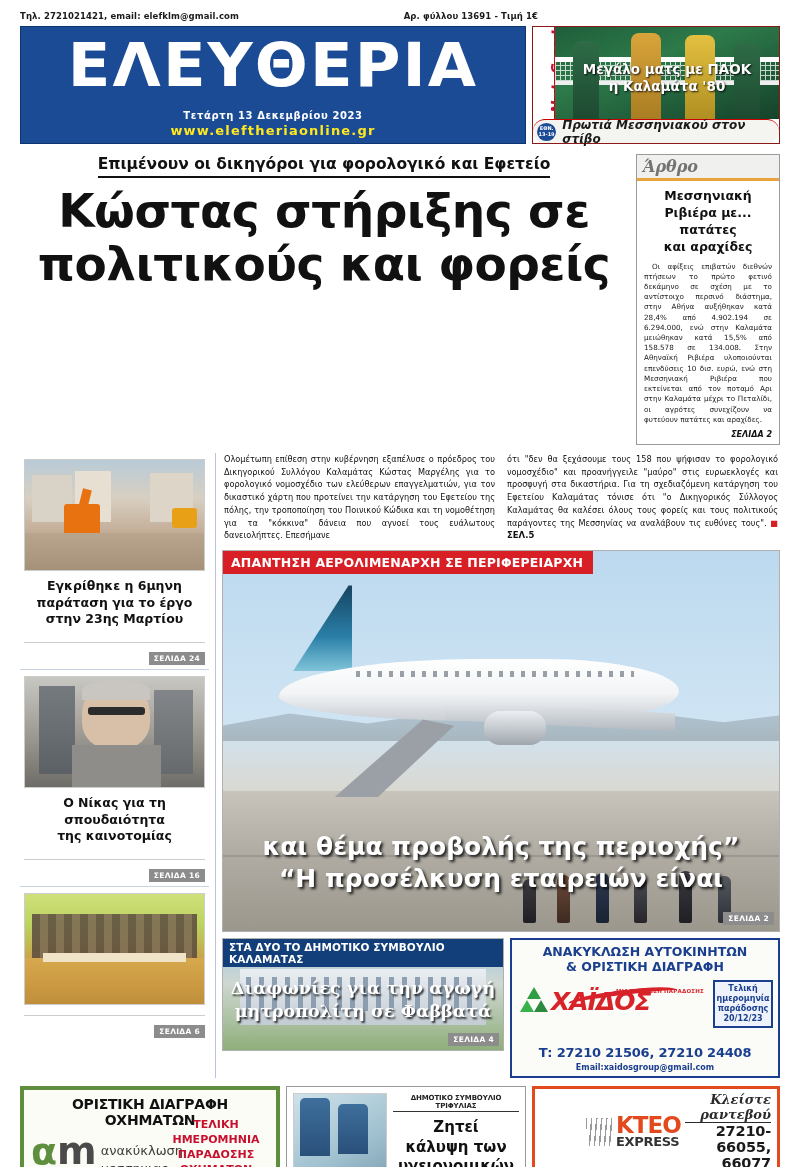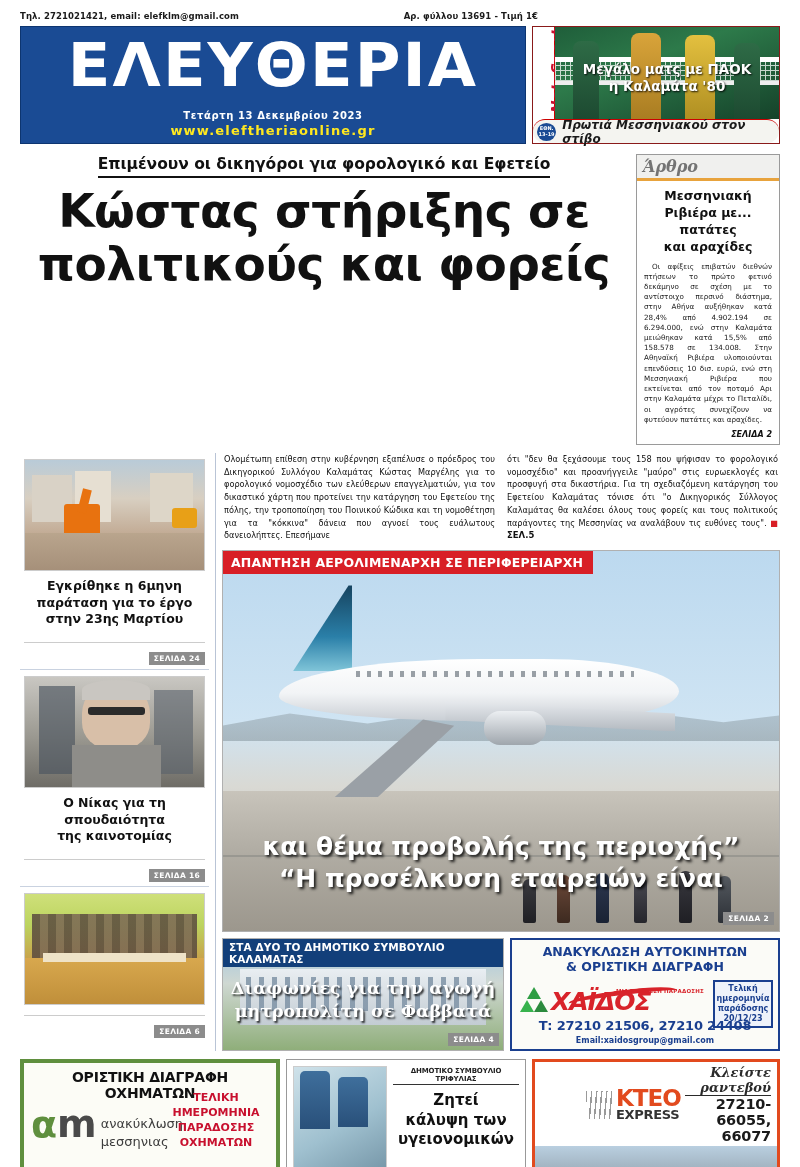--- a/index.html
+++ b/index.html
@@ -151,21 +151,21 @@
   .dim-bldg::after{ content:""; position:absolute; inset:8px 6px auto 6px; height:34px;
               background: repeating-linear-gradient(90deg,#7f93a6 0 5px,transparent 5px 13px);
               opacity:.85;}
   .dim-title { position: absolute; left: 0; right: 0; top: 38px; text-align: center;
                color: #fff; font-family: "DejaVu Serif","Liberation Serif",serif;
                font-weight: bold; font-size: 17.5px; line-height: 1.3;
                text-shadow: 1.5px 1.5px 2px rgba(0,0,0,.8); z-index: 3; }
   .dim-pb { position: absolute; right: 4px; bottom: 4px; z-index: 4; }
 
   .xaidos { flex: 1; border: 2px solid #1a3f8f; background: #fbfbf7; position: relative;
-            height: 113px; overflow:hidden; padding: 4px 5px; }
+            height: 140px; overflow:hidden; padding: 4px 5px; }
   .xa-l1 { text-align: center; color: #1a3f8f; font-size: 12.5px; font-weight: bold; line-height:1.2;}
   .xa-l2 { text-align: center; color: #1a3f8f; font-size: 12.5px; font-weight: bold; line-height:1.25;}
   .xa-mid { display: flex; align-items: center; margin-top: 2px; height: 48px; text-align: right; }
   .recycle { width: 34px; height: 32px; flex: 0 0 34px; position: relative; }
   .xa-brand { color: #d8232a; font-weight: bold; font-size: 25px; font-style: italic;
               letter-spacing: -1px; line-height:1; }
   .xa-swoosh { position:absolute; left:56px; top:50px; width:110px; height:14px;
                border-top: 5px solid #d8232a; border-radius: 50%; transform: rotate(-7deg); }
   .xa-smalltop { position:absolute; left:104px; top:48px; color:#d8232a; font-size:5.5px;
                  font-weight:bold; letter-spacing:.2px;}

